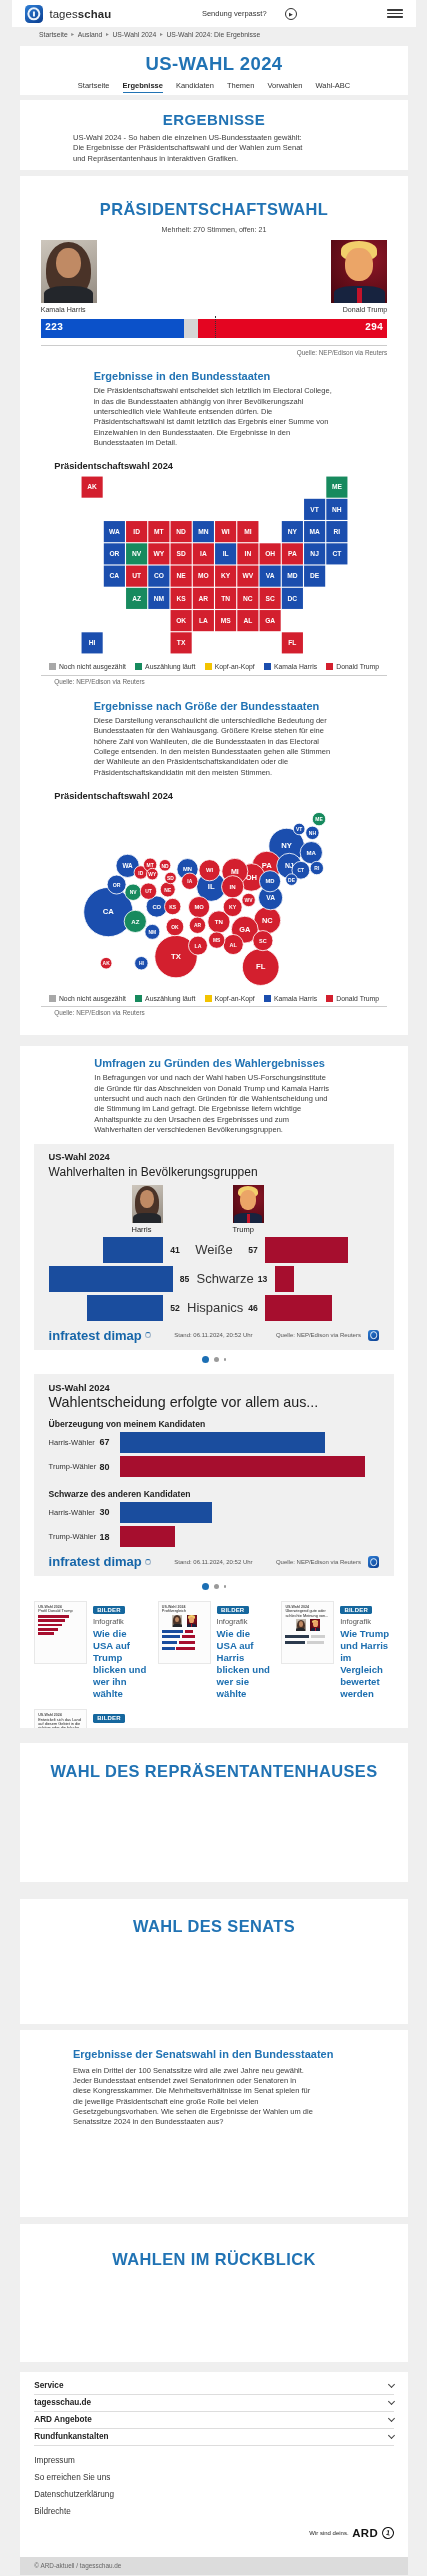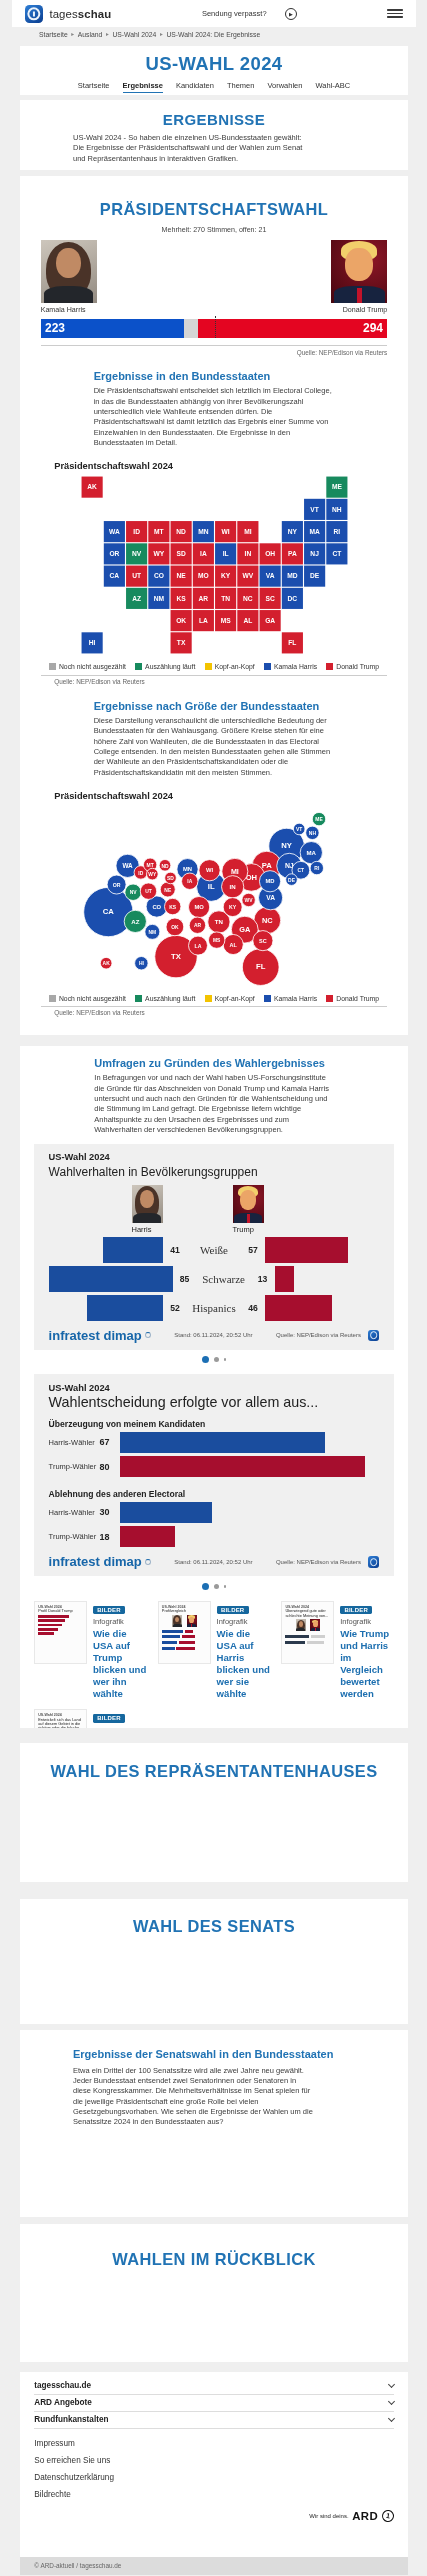--- a/index.html
+++ b/index.html
@@ -81,21 +81,21 @@
   .trump { background: radial-gradient(circle at 70% 30%, #8c1626, #45060f); }
   .trump .hair { position: absolute; left: 18%; top: 2%; width: 64%; height: 30%; border-radius: 50% 50% 30% 30%; background: #f2cf6b; }
   .trump .face { position: absolute; left: 25%; top: 13%; width: 50%; height: 52%; border-radius: 46%; background: #eba567; }
   .trump .body { position: absolute; left: 4%; bottom: -4%; width: 92%; height: 30%; border-radius: 36% 36% 0 0; background: #17233f; }
   .trump .tie { position: absolute; left: 46%; bottom: 0; width: 9%; height: 24%; background: #c3132a; }
   .photo-left { position: absolute; left: 0; top: 0; }
   .photo-right { position: absolute; right: 0; top: 0; }
   .names { margin-top: 2.9px; display: flex; justify-content: space-between; font-size: 7.1px; color: #333; }
   .evbar { margin-top: 5.7px; height: 18.5px; display: flex; position: relative; }
   .evbar .seg { height: 100%; }
-  .evbar .num { color: #fff; font-size: 12px; font-weight: 700; line-height: 18.5px; }
+  .evbar .num { color: #fff; font-size: 10px; font-weight: 700; line-height: 18.5px; font-family: Liberation Mono, monospace; }
   .evbar .num.l { padding-left: 4.3px; }
   .evbar .num.r { padding-right: 4.3px; text-align: right; }
   .evbar .majline { position: absolute; top: -3.6px; bottom: 0; width: 0; border-left: 1.4px dotted #333; }
   .src-r { text-align: right; margin-top: 2.9px; }
   .src-l { margin-left: 13.5px; margin-top: 2.1px; }
   .sec3 .subhead { margin-top: 14.3px; }
   .sec3 .para { margin-top: 4.3px; }
   .sec3 .maplabel { margin-top: 13px; }
   .mapwrap { text-align: center; }
   .legend { display: flex; justify-content: center; gap: 9.3px; font-size: 6.8px; color: #333; margin-top: 7.1px; }
@@ -111,21 +111,21 @@
   .panel-title { font-size: 12px; color: #222; margin-top: 2.9px; }
   .cand-photos { margin-top: 5.7px; display: flex; justify-content: center; gap: 37px; }
   .p-sm { width: 31px; height: 38px; }
   .cand-col { width: 64px; }
   .cand-col .pname { font-size: 7.5px; color: #222; margin-top: 2.1px; }
   .demo-row { display: flex; align-items: center; height: 26px; margin-top: 2.9px; }
   .demo-row .barL { flex: 1; display: flex; justify-content: flex-end; }
   .demo-row .barR { flex: 1; }
   .demo-row .bar { height: 26px; }
   .demo-row .v { width: 24px; text-align: center; font-size: 8.6px; font-weight: 700; color: #222; }
-  .demo-row .cat { width: 54px; text-align: center; font-size: 11px; color: #333; font-family: Liberation Serif, serif; }
+  .demo-row .cat { width: 54px; text-align: center; font-size: 13px; color: #333; }
   .panel-foot { display: flex; align-items: center; margin-top: 7.1px; }
   .brand { color: #1766a9; font-size: 13px; font-weight: 700; display: flex; align-items: center; gap: 2.9px; }
   .brand .ring { width: 6.4px; height: 6.4px; border: 1.8px solid #9fb4c8; border-top-color: #1766a9; border-radius: 50%; display: inline-block; }
   .panel-foot .stand { flex: 1; text-align: center; font-size: 6px; color: #555; }
   .panel-foot .psrc { font-size: 6px; color: #555; margin-right: 7.1px; }
   .mini-ts { width: 11.4px; height: 11.4px; border-radius: 2.9px; background: linear-gradient(145deg, #2f7fd6, #0a3d8f); position: relative; }
   .mini-ts::before { content: ""; position: absolute; left: 50%; top: 50%; width: 5.7px; height: 5.7px; transform: translate(-50%,-50%); border-radius: 50%; border: 1.4px solid #eaf2fb; }
   .dots { display: flex; justify-content: center; align-items: center; gap: 5px; margin-top: 5.7px; height: 8.6px; }
   .dots .dot { border-radius: 50%; background: #9a9a9a; }
   .dots .dot.active { background: #1c6fb4; }
@@ -804,21 +804,21 @@
         <div class="dec-row">
           <div class="lbl">Harris-Wähler</div>
           <div class="v">67</div>
           <div class="bar" style="background: rgb(26, 77, 158); width: 205px;"></div>
         </div>
         <div class="dec-row">
           <div class="lbl">Trump-Wähler</div>
           <div class="v">80</div>
           <div class="bar" style="background: rgb(166, 14, 46); width: 245px;"></div>
         </div>
-        <div class="glabel p2-g2">Ablehnung des anderen Electoral</div>
+        <div class="glabel p2-g2">Schwarze des anderen Kandidaten</div>
         <div class="dec-row">
           <div class="lbl">Harris-Wähler</div>
           <div class="v">30</div>
           <div class="bar" style="background: rgb(26, 77, 158); width: 92px;"></div>
         </div>
         <div class="dec-row">
           <div class="lbl">Trump-Wähler</div>
           <div class="v">18</div>
           <div class="bar" style="background: rgb(166, 14, 46); width: 55px;"></div>
         </div>
@@ -967,20 +967,24 @@
   <p class="para">Etwa ein Drittel der 100 Senatssitze wird alle zwei Jahre neu gewählt. Jeder Bundesstaat entsendet zwei Senatorinnen oder Senatoren in diese Kongresskammer. Die Mehrheitsverhältnisse im Senat spielen für die jeweilige Präsidentschaft eine große Rolle bei vielen Gesetzgebungsvorhaben. Wie sehen die Ergebnisse der Wahlen um die Senatssitze 2024 in den Bundesstaaten aus?</p>
 </section>
 
 <section class="card sec-review">
   <h2 class="big-h">WAHLEN IM RÜCKBLICK</h2>
 </section>
 
 <footer class="card site-footer">
   <div id="footer-accordions">
       <div class="acc-row">
+        <span class="al">Service</span>
+        <span class="chev"></span>
+      </div>
+      <div class="acc-row">
         <span class="al">tagesschau.de</span>
         <span class="chev"></span>
       </div>
       <div class="acc-row">
         <span class="al">ARD Angebote</span>
         <span class="chev"></span>
       </div>
       <div class="acc-row">
         <span class="al">Rundfunkanstalten</span>
         <span class="chev"></span>

